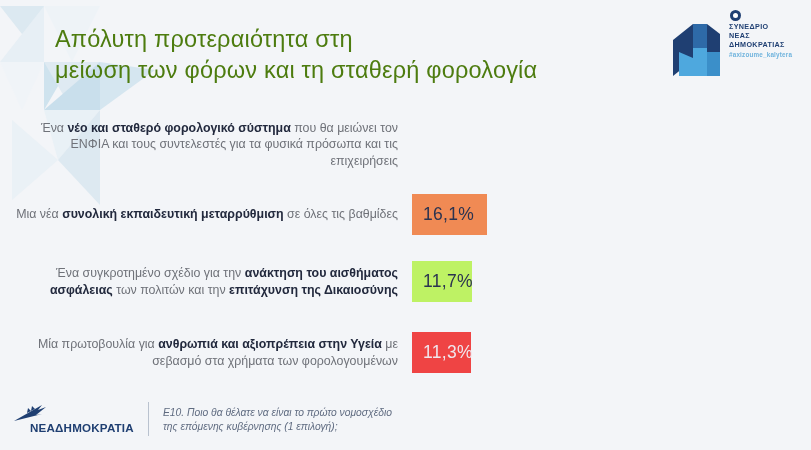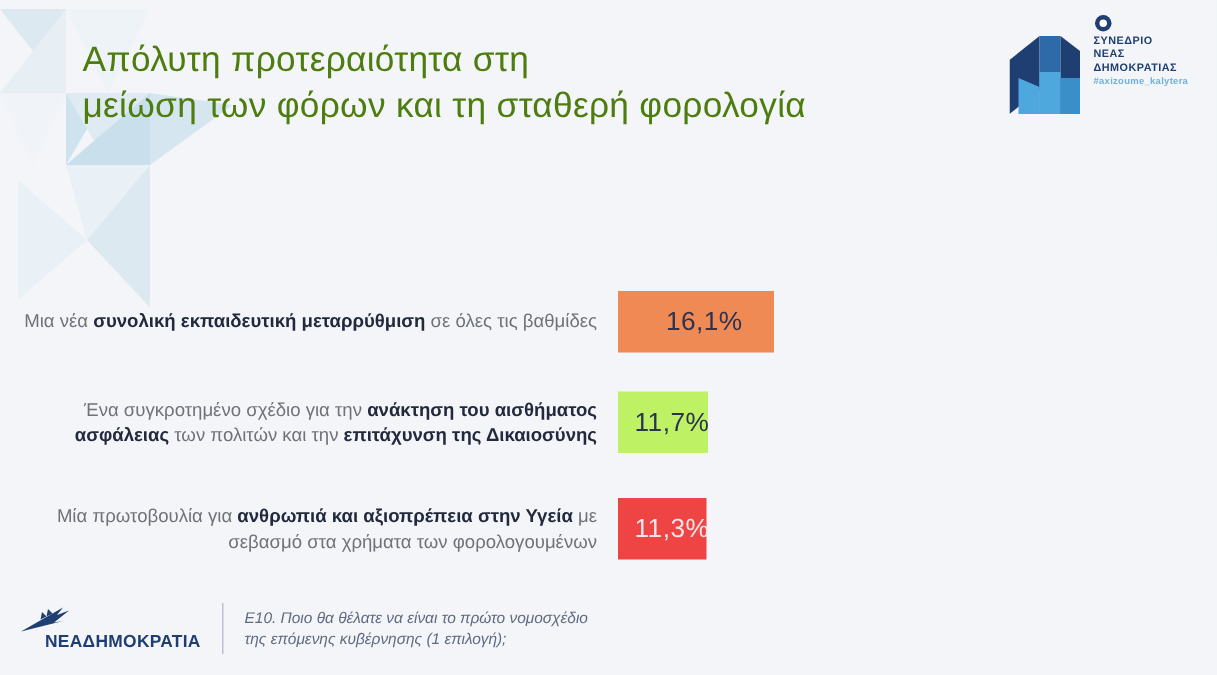--- a/index.html
+++ b/index.html
@@ -115,25 +115,26 @@
         <span class="l">ΝΕΑΣ</span>
         <span class="l">ΔΗΜΟΚΡΑΤΙΑΣ</span>
         <span class="tag">#axizoume_kalytera</span>
       </div>
     </div>
   </div>
 
   <div class="chart">
 
     <div class="row" style="top:2px;">
+      <div class="label">Ένα <b>νέο και σταθερό φορολογικό σύστημα</b> που θα μειώνει τον ΕΝΦΙΑ και τους συντελεστές για τα φυσικά πρόσωπα και τις επιχειρήσεις</div>
     </div>
 
     <div class="row" style="top:76px;">
       <div class="label">Μια νέα <b>συνολική εκπαιδευτική μεταρρύθμιση</b> σε όλες τις βαθμίδες</div>
-      <div class="bar b2" style="width: 104px; justify-content: center;">
+      <div class="bar b2" style="width: 75px;">
         <span>16,1%</span>
       </div>
     </div>
 
     <div class="row" style="top:143px;">
       <div class="label">Ένα συγκροτημένο σχέδιο για την <b>ανάκτηση του αισθήματος ασφάλειας</b> των πολιτών και την <b>επιτάχυνση της Δικαιοσύνης</b></div>
       <div class="bar b3" style="width: 60px;">
         <span>11,7%</span>
       </div>
     </div>

